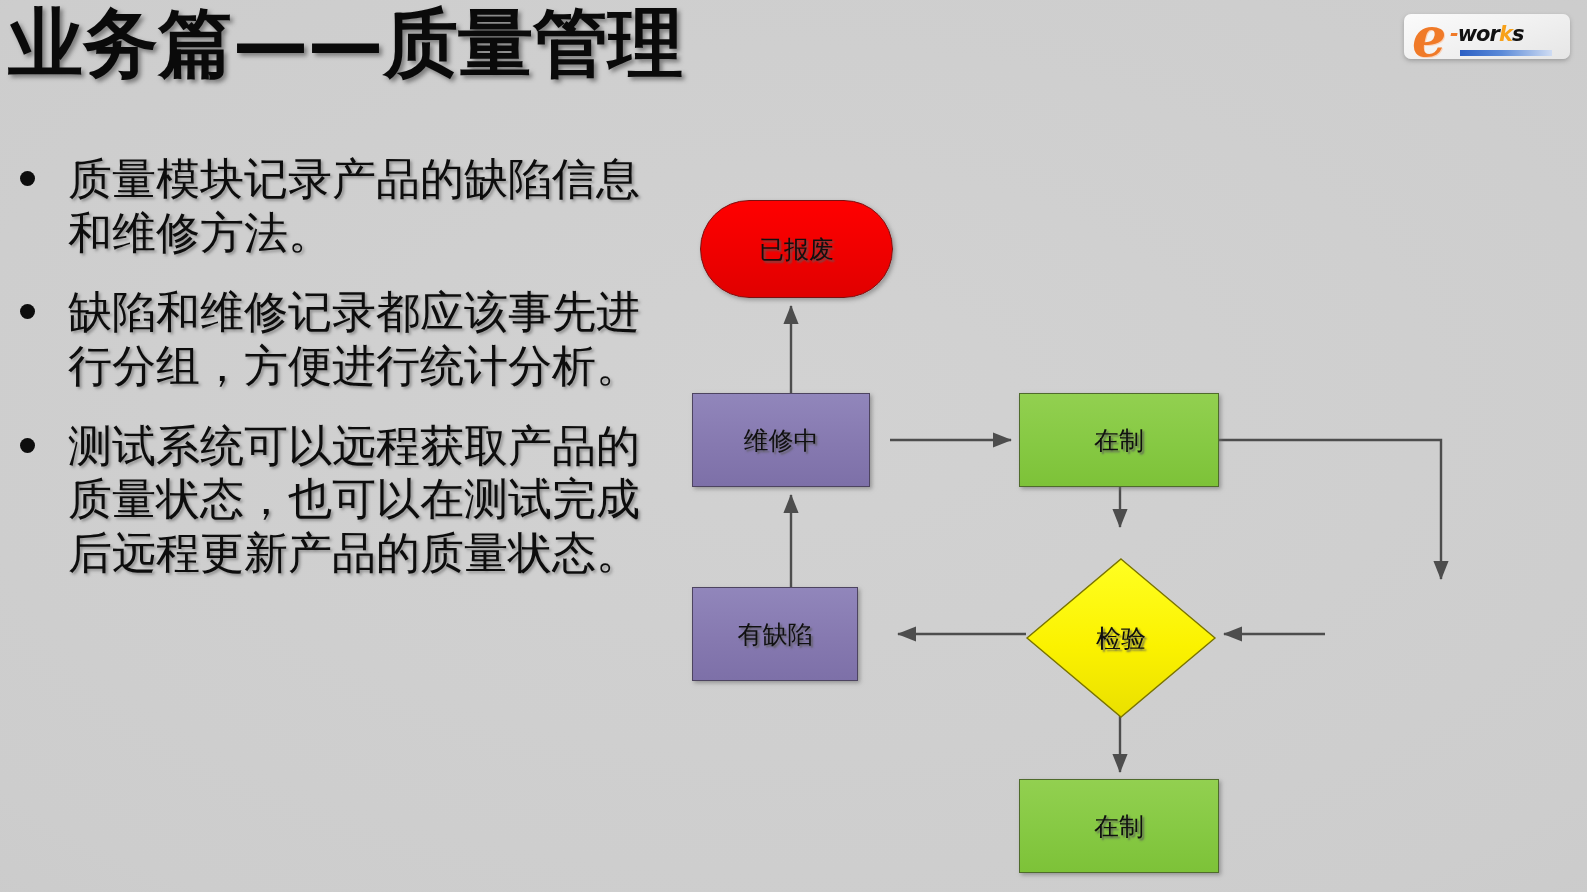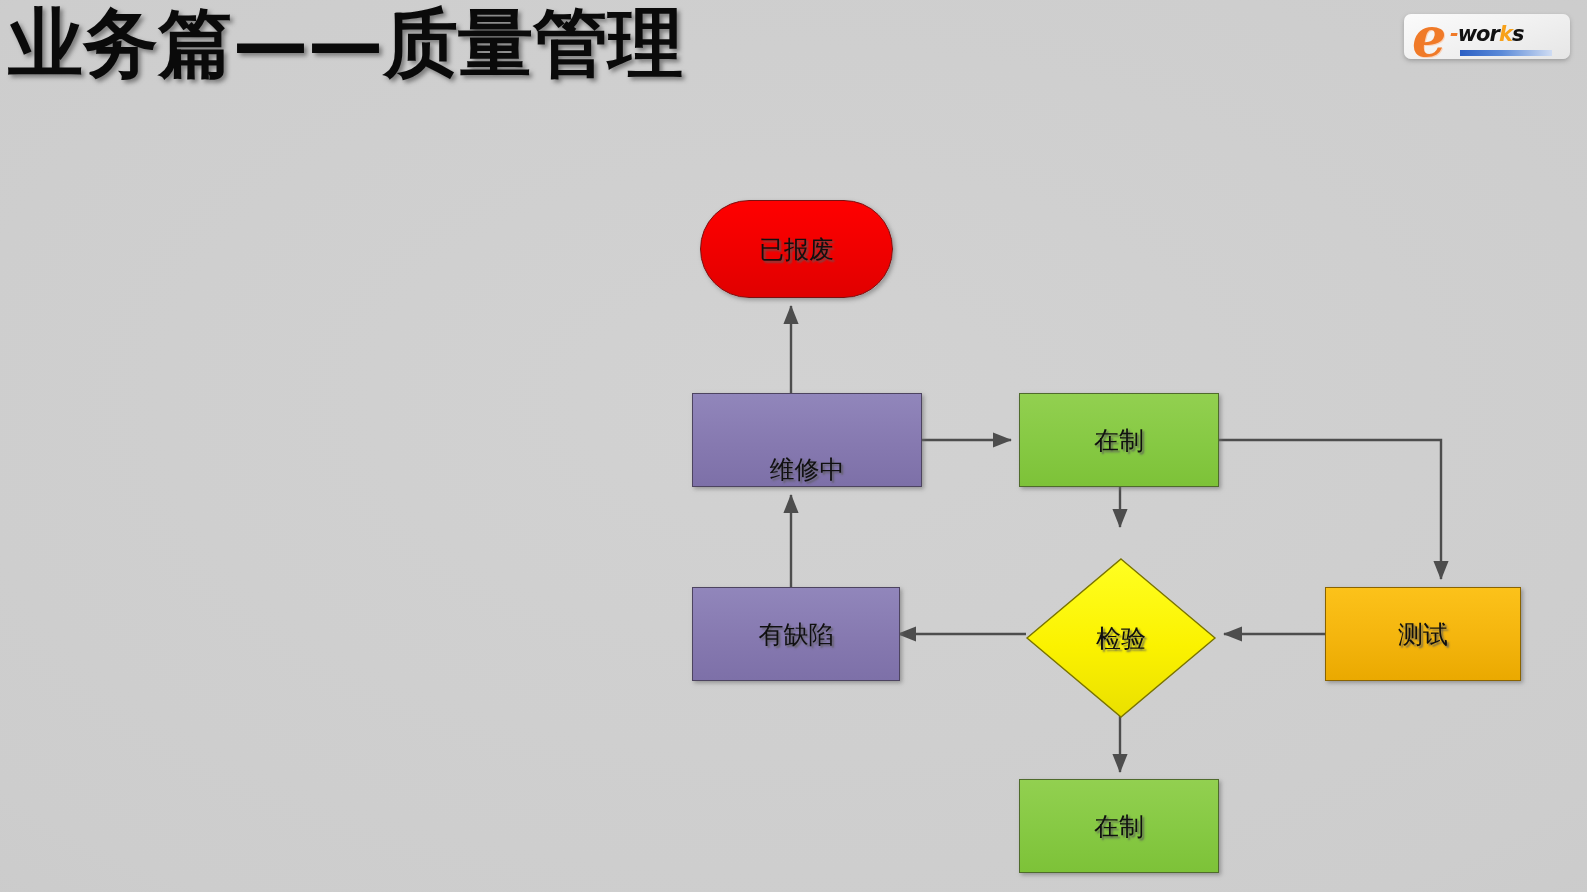--- a/index.html
+++ b/index.html
@@ -176,20 +176,34 @@
 <div class="slide">
 
   <div class="title">业务篇——质量管理</div>
 
   <div class="logo">
     <span class="logo-e">e</span>
     <span class="logo-word"><span class="dash">-</span><span class="blk">wor</span><span class="org">k</span><span class="blk">s</span></span>
     <span class="logo-bar"></span>
   </div>
 
+  <div class="bullets">
+    <div class="bullet">
+      <span class="dot"></span>
+      <span>质量模块记录产品的缺陷信息和维修方法。</span>
+    </div>
+    <div class="bullet">
+      <span class="dot"></span>
+      <span>缺陷和维修记录都应该事先进行分组，方便进行统计分析。</span>
+    </div>
+    <div class="bullet">
+      <span class="dot"></span>
+      <span>测试系统可以远程获取产品的质量状态，也可以在测试完成后远程更新产品的质量状态。</span>
+    </div>
+  </div>
 
   <div class="chart">
 
     <svg class="edges" width="1587" height="892" viewBox="0 0 1587 892">
       <defs>
         <marker id="arrow" markerWidth="9" markerHeight="9" refX="7.6" refY="3.2" orient="auto" markerUnits="strokeWidth">
           <path d="M0,0 L8,3.2 L0,6.4 z" fill="#4d4d4d"></path>
         </marker>
       </defs>
       <g stroke="#4d4d4d" stroke-width="2.4" fill="none" marker-end="url(#arrow)">
@@ -209,48 +223,45 @@
         <path d="M1026,586 L898,586"></path>
 
         <path d="M1120,646 L1120,724"></path>
       </g>
     </svg>
 
     <div class="node node-red" style="left:700px; top:152px; width:193px; height:98px;">
       <span>已报废</span>
     </div>
 
-    <div class="node node-purple" style="left:692px; top:345px; width:230px; height:94px;align-items:flex-end;">
+    <div class="node node-purple" style="left:692px; top:345px; width:178px; height:94px;">
       <span>维修中</span>
     </div>
 
     <div class="node node-green" style="left:1019px; top:345px; width:200px; height:94px;">
       <span>在制</span>
     </div>
 
-    <div class="node node-purple" style="left:692px; top:539px; width:208px; height:94px;">
+    <div class="node node-purple" style="left:692px; top:539px; width:166px; height:94px;">
       <span>有缺陷</span>
     </div>
 
     <div class="diamond-wrap" style="left:1026px; top:510px; width:190px; height:160px;">
       <svg width="190" height="160" viewBox="0 0 190 160">
         <defs>
           <linearGradient id="ygrad" x1="0" y1="0" x2="0" y2="1">
             <stop offset="0%" stop-color="#ffff22"></stop>
             <stop offset="55%" stop-color="#fbf200"></stop>
             <stop offset="100%" stop-color="#eae000"></stop>
           </linearGradient>
         </defs>
         <polygon points="95,1 189,80 95,159 1,80" fill="url(#ygrad)" stroke="#7a7400" stroke-width="1.4"></polygon>
       </svg>
       <span class="diamond-label">检验</span>
     </div>
 
-    <div class="node node-orange" style="left:1325px; top:539px; width:196px; height:94px;">
-      <span>测试</span>
-    </div>
 
     <div class="node node-green" style="left:1019px; top:731px; width:200px; height:94px;">
       <span>在制</span>
     </div>
 
   </div>
 </div>
 
 </body></html>

